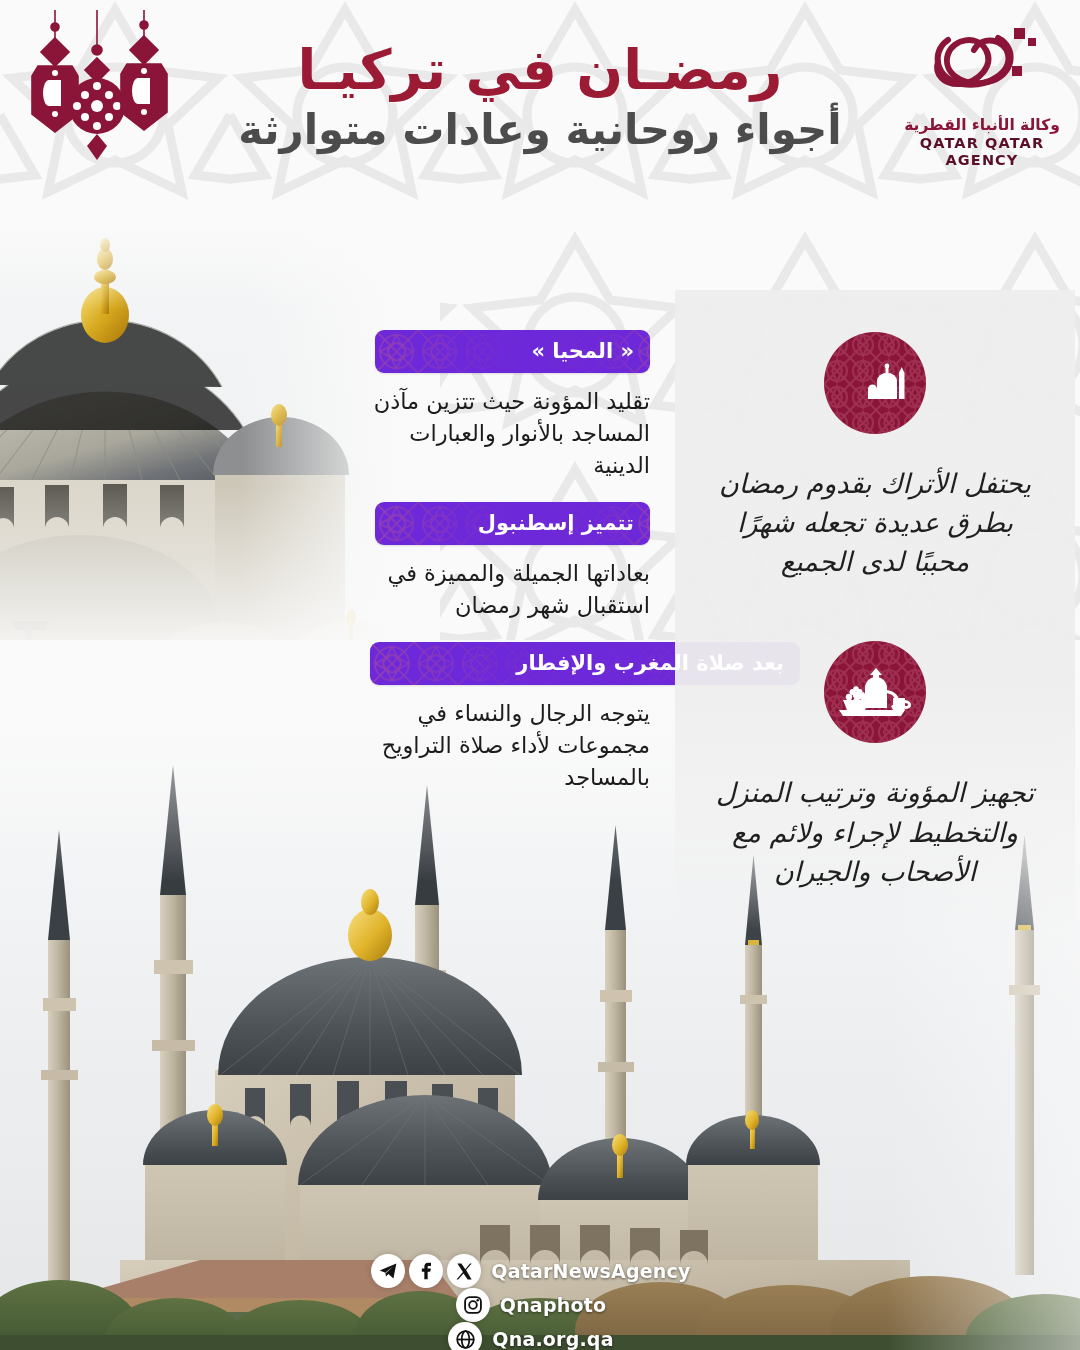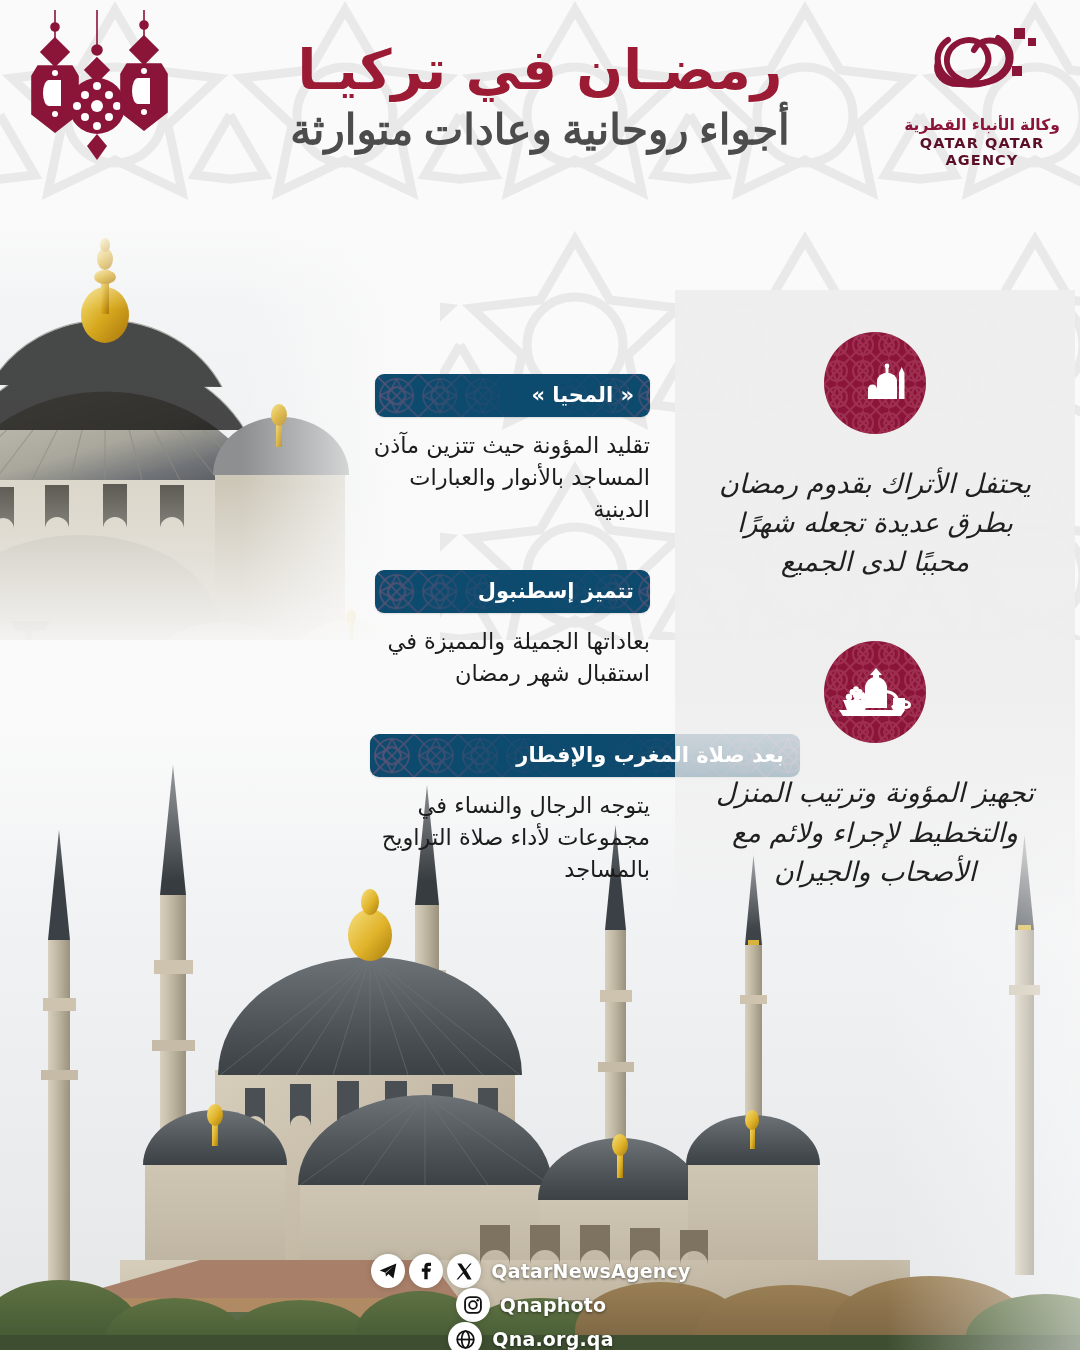--- a/index.html
+++ b/index.html
@@ -39,30 +39,29 @@
   #header{position:absolute;left:0;top:0;width:1080px;height:215px;}
   #lanterns{position:absolute;left:22px;top:10px;width:180px;height:160px;}
   #logo{position:absolute;right:18px;top:22px;width:160px;height:150px;text-align:center;}
   #logo .mark{width:120px;height:92px;margin:0 auto;}
   #logo .ar{font-size:15.5px;color:#8a1538;font-weight:bold;letter-spacing:.5px;margin-top:3px;line-height:1.1;}
   #logo .en{font-size:14.5px;color:#5a0f26;font-weight:bold;letter-spacing:1.1px;line-height:1.2;margin-top:1px;}
 
   #titles{position:absolute;left:0;right:0;top:42px;text-align:center;}
   #title-main{font-size:55px;font-weight:bold;color:#9b1b34;letter-spacing:-1px;line-height:1.05;
                text-shadow:0 1px 0 rgba(255,255,255,.6);}
-  #title-sub{font-size:42px;font-weight:bold;color:#4c4c4c;line-height:1.15;margin-top:6px;font-family:Liberation Serif, serif;}
+  #title-sub{font-size:42px;font-weight:bold;color:#4c4c4c;line-height:1.15;margin-top:6px;}
 
   
   #left-col{position:absolute;right:430px;top:330px;width:280px;text-align:right;}
   .block{margin-bottom:20px;}
   .badge{
-    position:relative;display:block;border-radius:9px;background:#0c4a6e;overflow:hidden;
+    position:relative;display:block;border-radius:9px;background:#6d28d9;overflow:hidden;
     padding:8px 16px 9px 16px;box-sizing:border-box;min-height:40px;
     box-shadow:0 1px 2px rgba(0,0,0,.12);
-    margin-top:44px;
   }
   .badge .pat{position:absolute;inset:0;opacity:.5;}
   .badge .pat svg{width:100%;height:100%;display:block;}
   .badge .lbl{position:relative;z-index:2;color:#ffffff;font-size:21px;font-weight:bold;line-height:1.25;white-space:nowrap;}
   .block .body{
     color:#1c1c1c;font-size:22.5px;line-height:1.42;font-weight:normal;
     margin-top:13px;margin-bottom:4px;padding-left:2px;
   }
 
   

